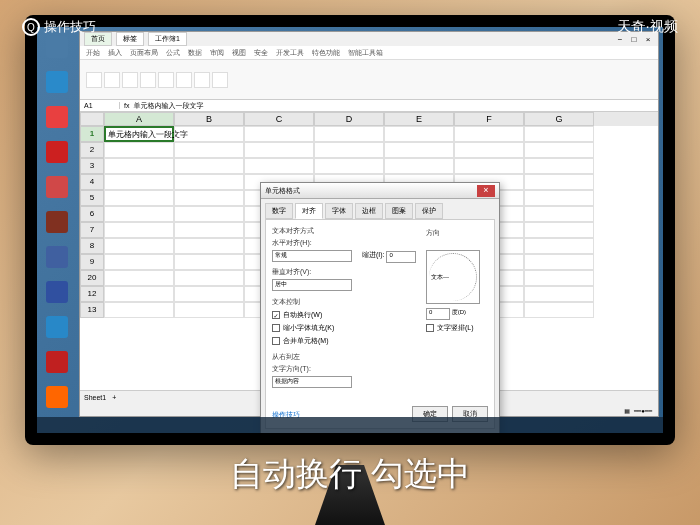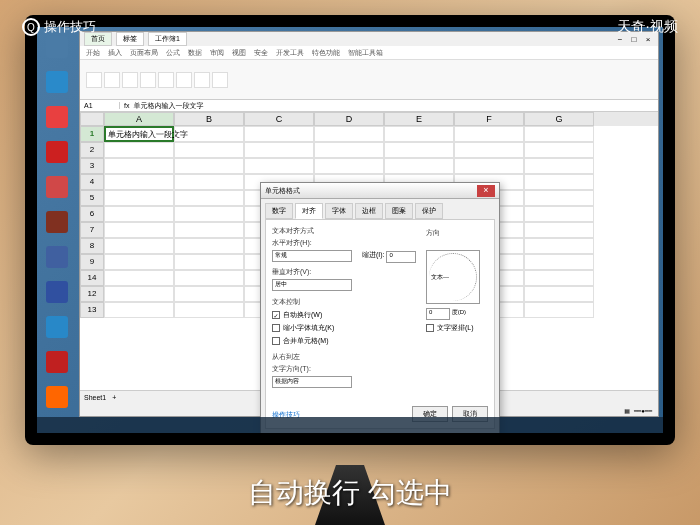--- a/index.html
+++ b/index.html
@@ -52,21 +52,21 @@
 .orient-text{position:absolute;left:4px;top:50%;transform:translateY(-50%);font-size:6px}
 .dialog-buttons{position:absolute;bottom:6px;right:6px;display:flex;gap:4px}
 .dialog-buttons button{padding:2px 10px;font-size:7px;border:1px solid #999;background:#f0f0f0}
 .help-link{position:absolute;bottom:8px;left:6px;color:#0066cc;font-size:7px}
 .sheet-tabs{height:14px;background:#f0f0f0;display:flex;align-items:center;padding:0 4px;font-size:7px;border-top:1px solid #ccc}
 .status-bar{height:12px;background:#f0f0f0;display:flex;align-items:center;justify-content:flex-end;padding:0 6px;gap:4px;font-size:6px}
 .taskbar{position:absolute;bottom:0;left:0;right:0;height:16px;background:rgba(20,40,60,0.8)}
 .watermark-tl{position:absolute;top:18px;left:22px;color:#fff;font-size:13px;display:flex;align-items:center;gap:4px;z-index:10}
 .watermark-tl .logo{width:18px;height:18px;border:2px solid #fff;border-radius:50%;display:flex;align-items:center;justify-content:center;font-size:10px}
 .watermark-tr{position:absolute;top:18px;right:22px;color:#fff;font-size:14px;z-index:10}
-.subtitle{position:absolute;bottom:13px;left:50%;transform:translateX(-50%);color:#fff;font-size:28px;text-shadow:1px 1px 3px rgba(0,0,0,0.8);z-index:10;white-space:nowrap}
+.subtitle{position:absolute;bottom:28px;left:50%;transform:translateX(-50%);color:#fff;font-size:33px;text-shadow:1px 1px 3px rgba(0,0,0,0.8);z-index:10;white-space:nowrap}
 .stand{position:absolute;bottom:0;left:50%;transform:translateX(-50%);width:140px;height:60px;background:linear-gradient(#333,#111);clip-path:polygon(40% 0,60% 0,75% 100%,25% 100%)}
 </style>
 </head>
 <body>
 
 <div class="watermark-tl">
   <span class="logo">Q</span>
   <span>操作技巧</span>
 </div>
 <div class="watermark-tr">天奇·视频</div>
@@ -241,21 +241,21 @@
               <div class="rh">9</div>
               <div class="cell"></div>
               <div class="cell"></div>
               <div class="cell"></div>
               <div class="cell"></div>
               <div class="cell"></div>
               <div class="cell"></div>
               <div class="cell"></div>
             </div>
             <div class="row">
-              <div class="rh">14</div>
+              <div class="rh">20</div>
               <div class="cell"></div>
               <div class="cell"></div>
               <div class="cell"></div>
               <div class="cell"></div>
               <div class="cell"></div>
               <div class="cell"></div>
               <div class="cell"></div>
             </div>
             <div class="row">
               <div class="rh">12</div>

